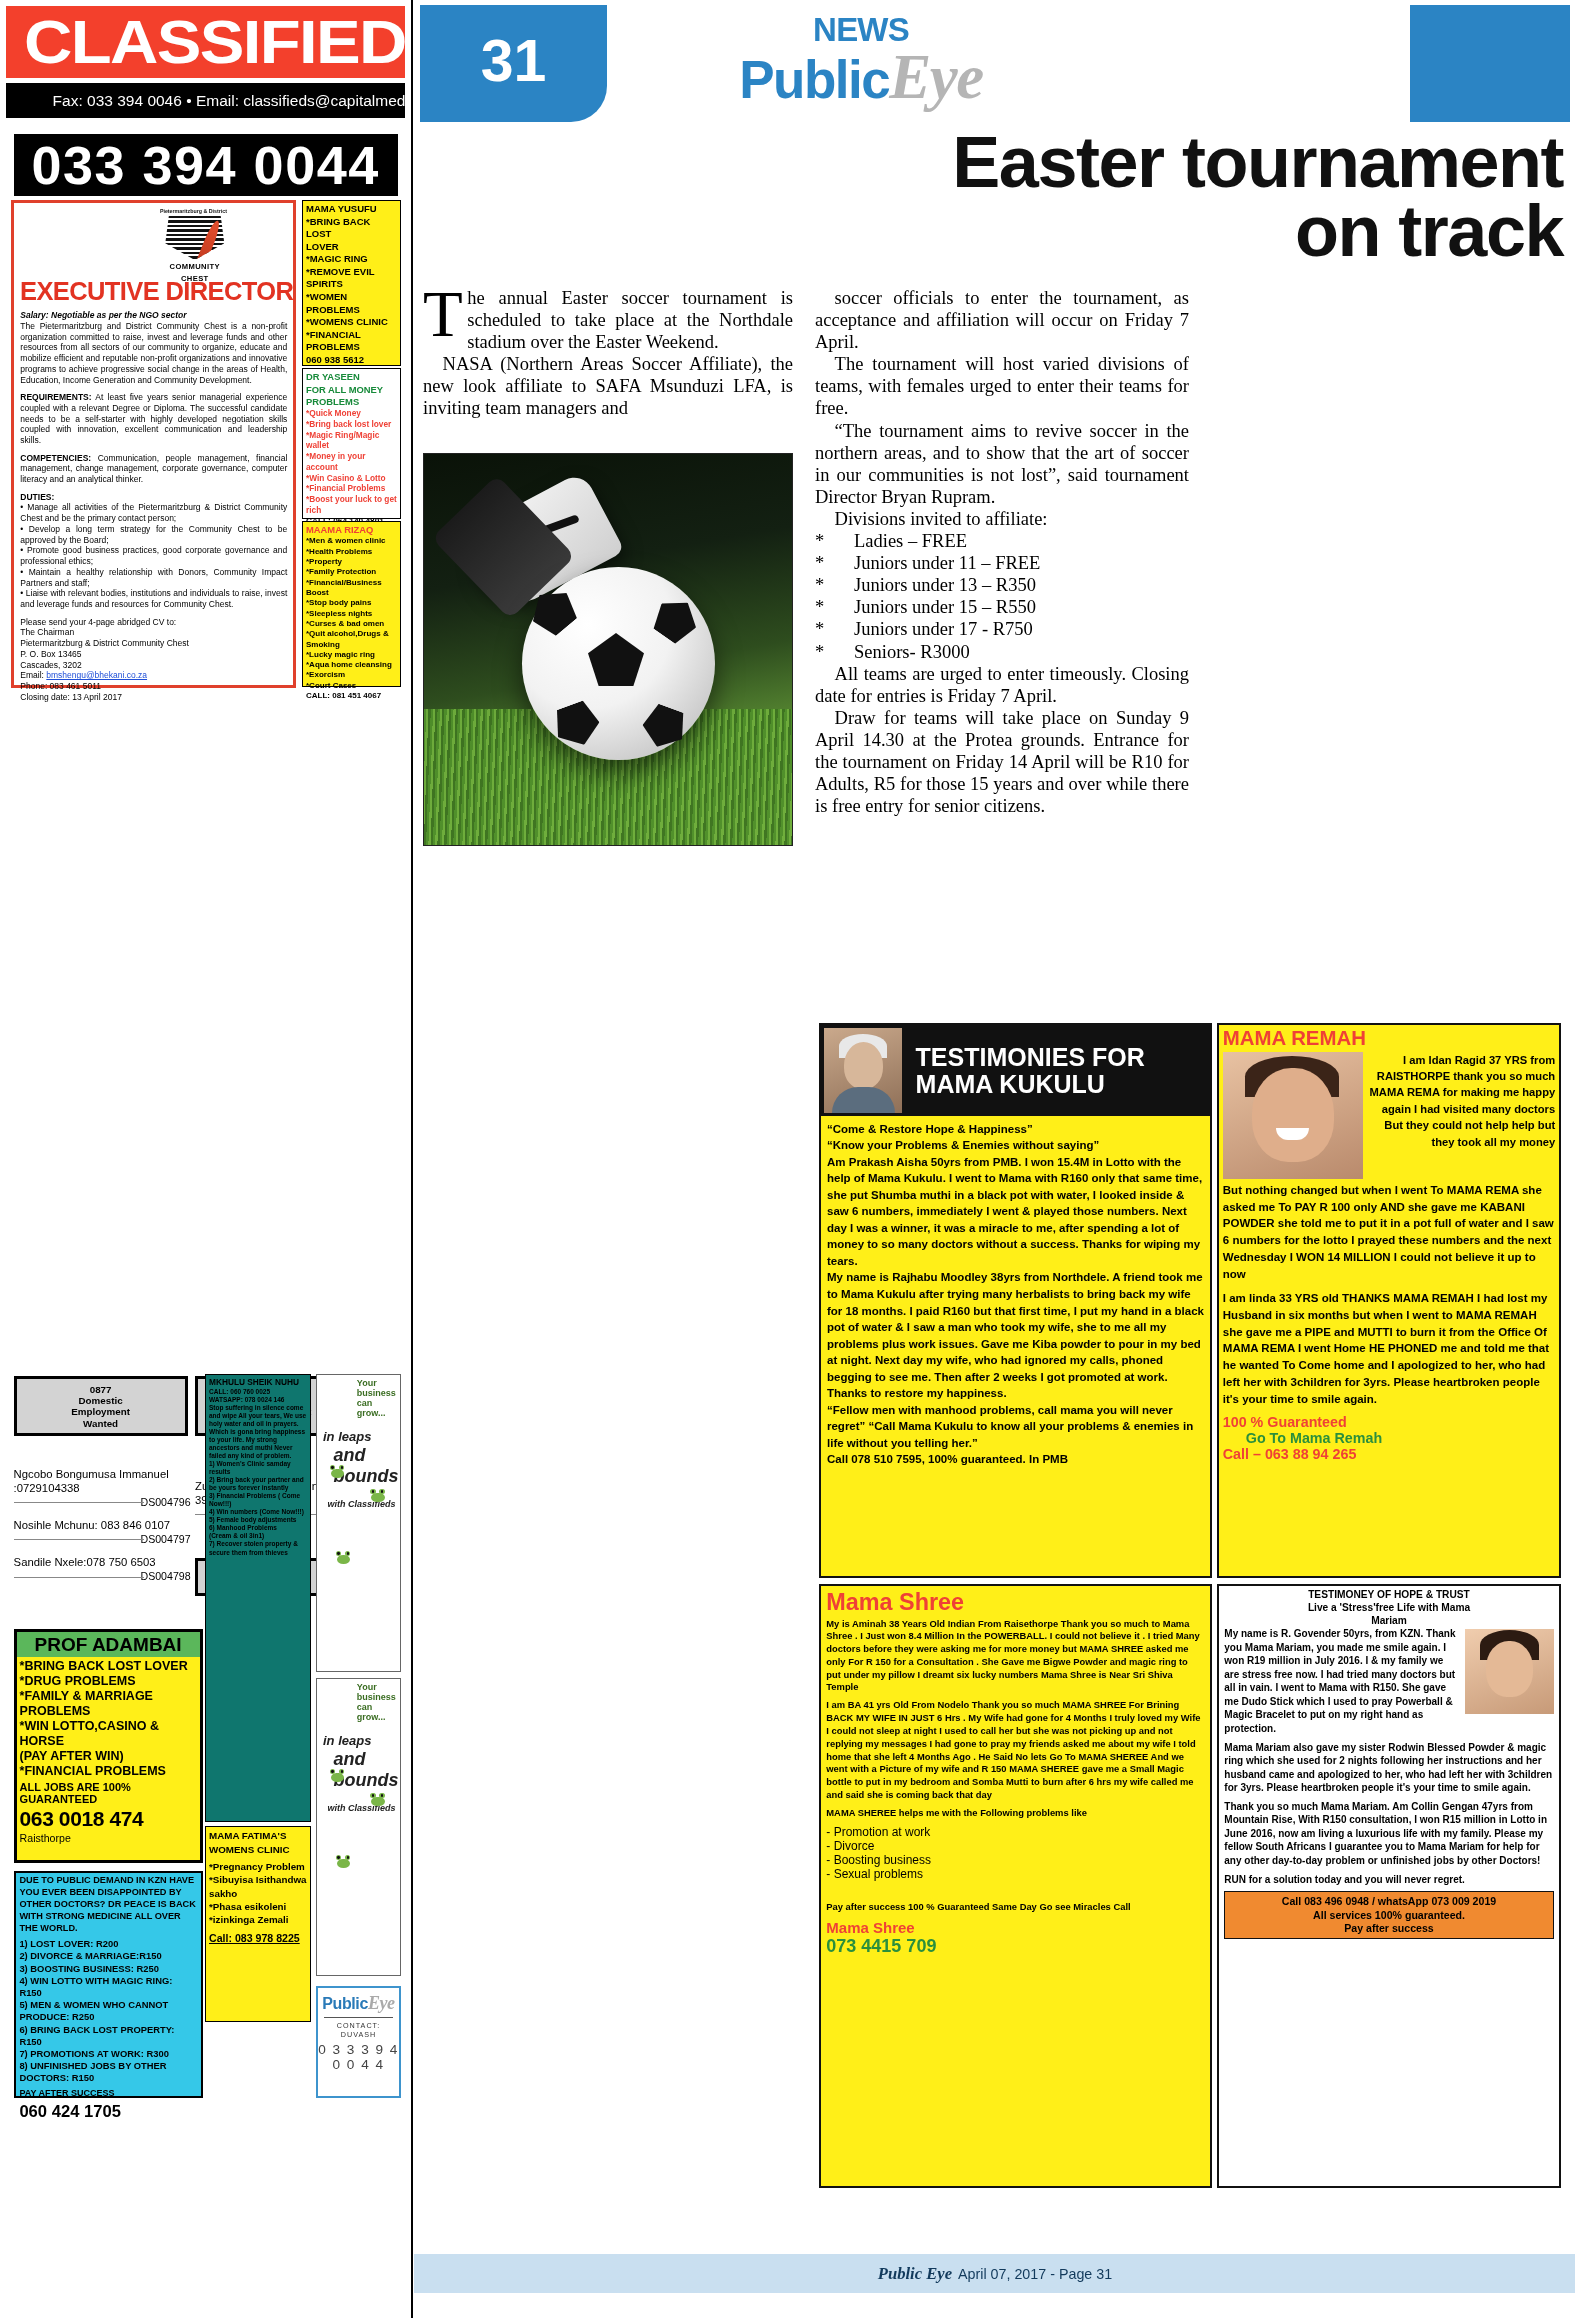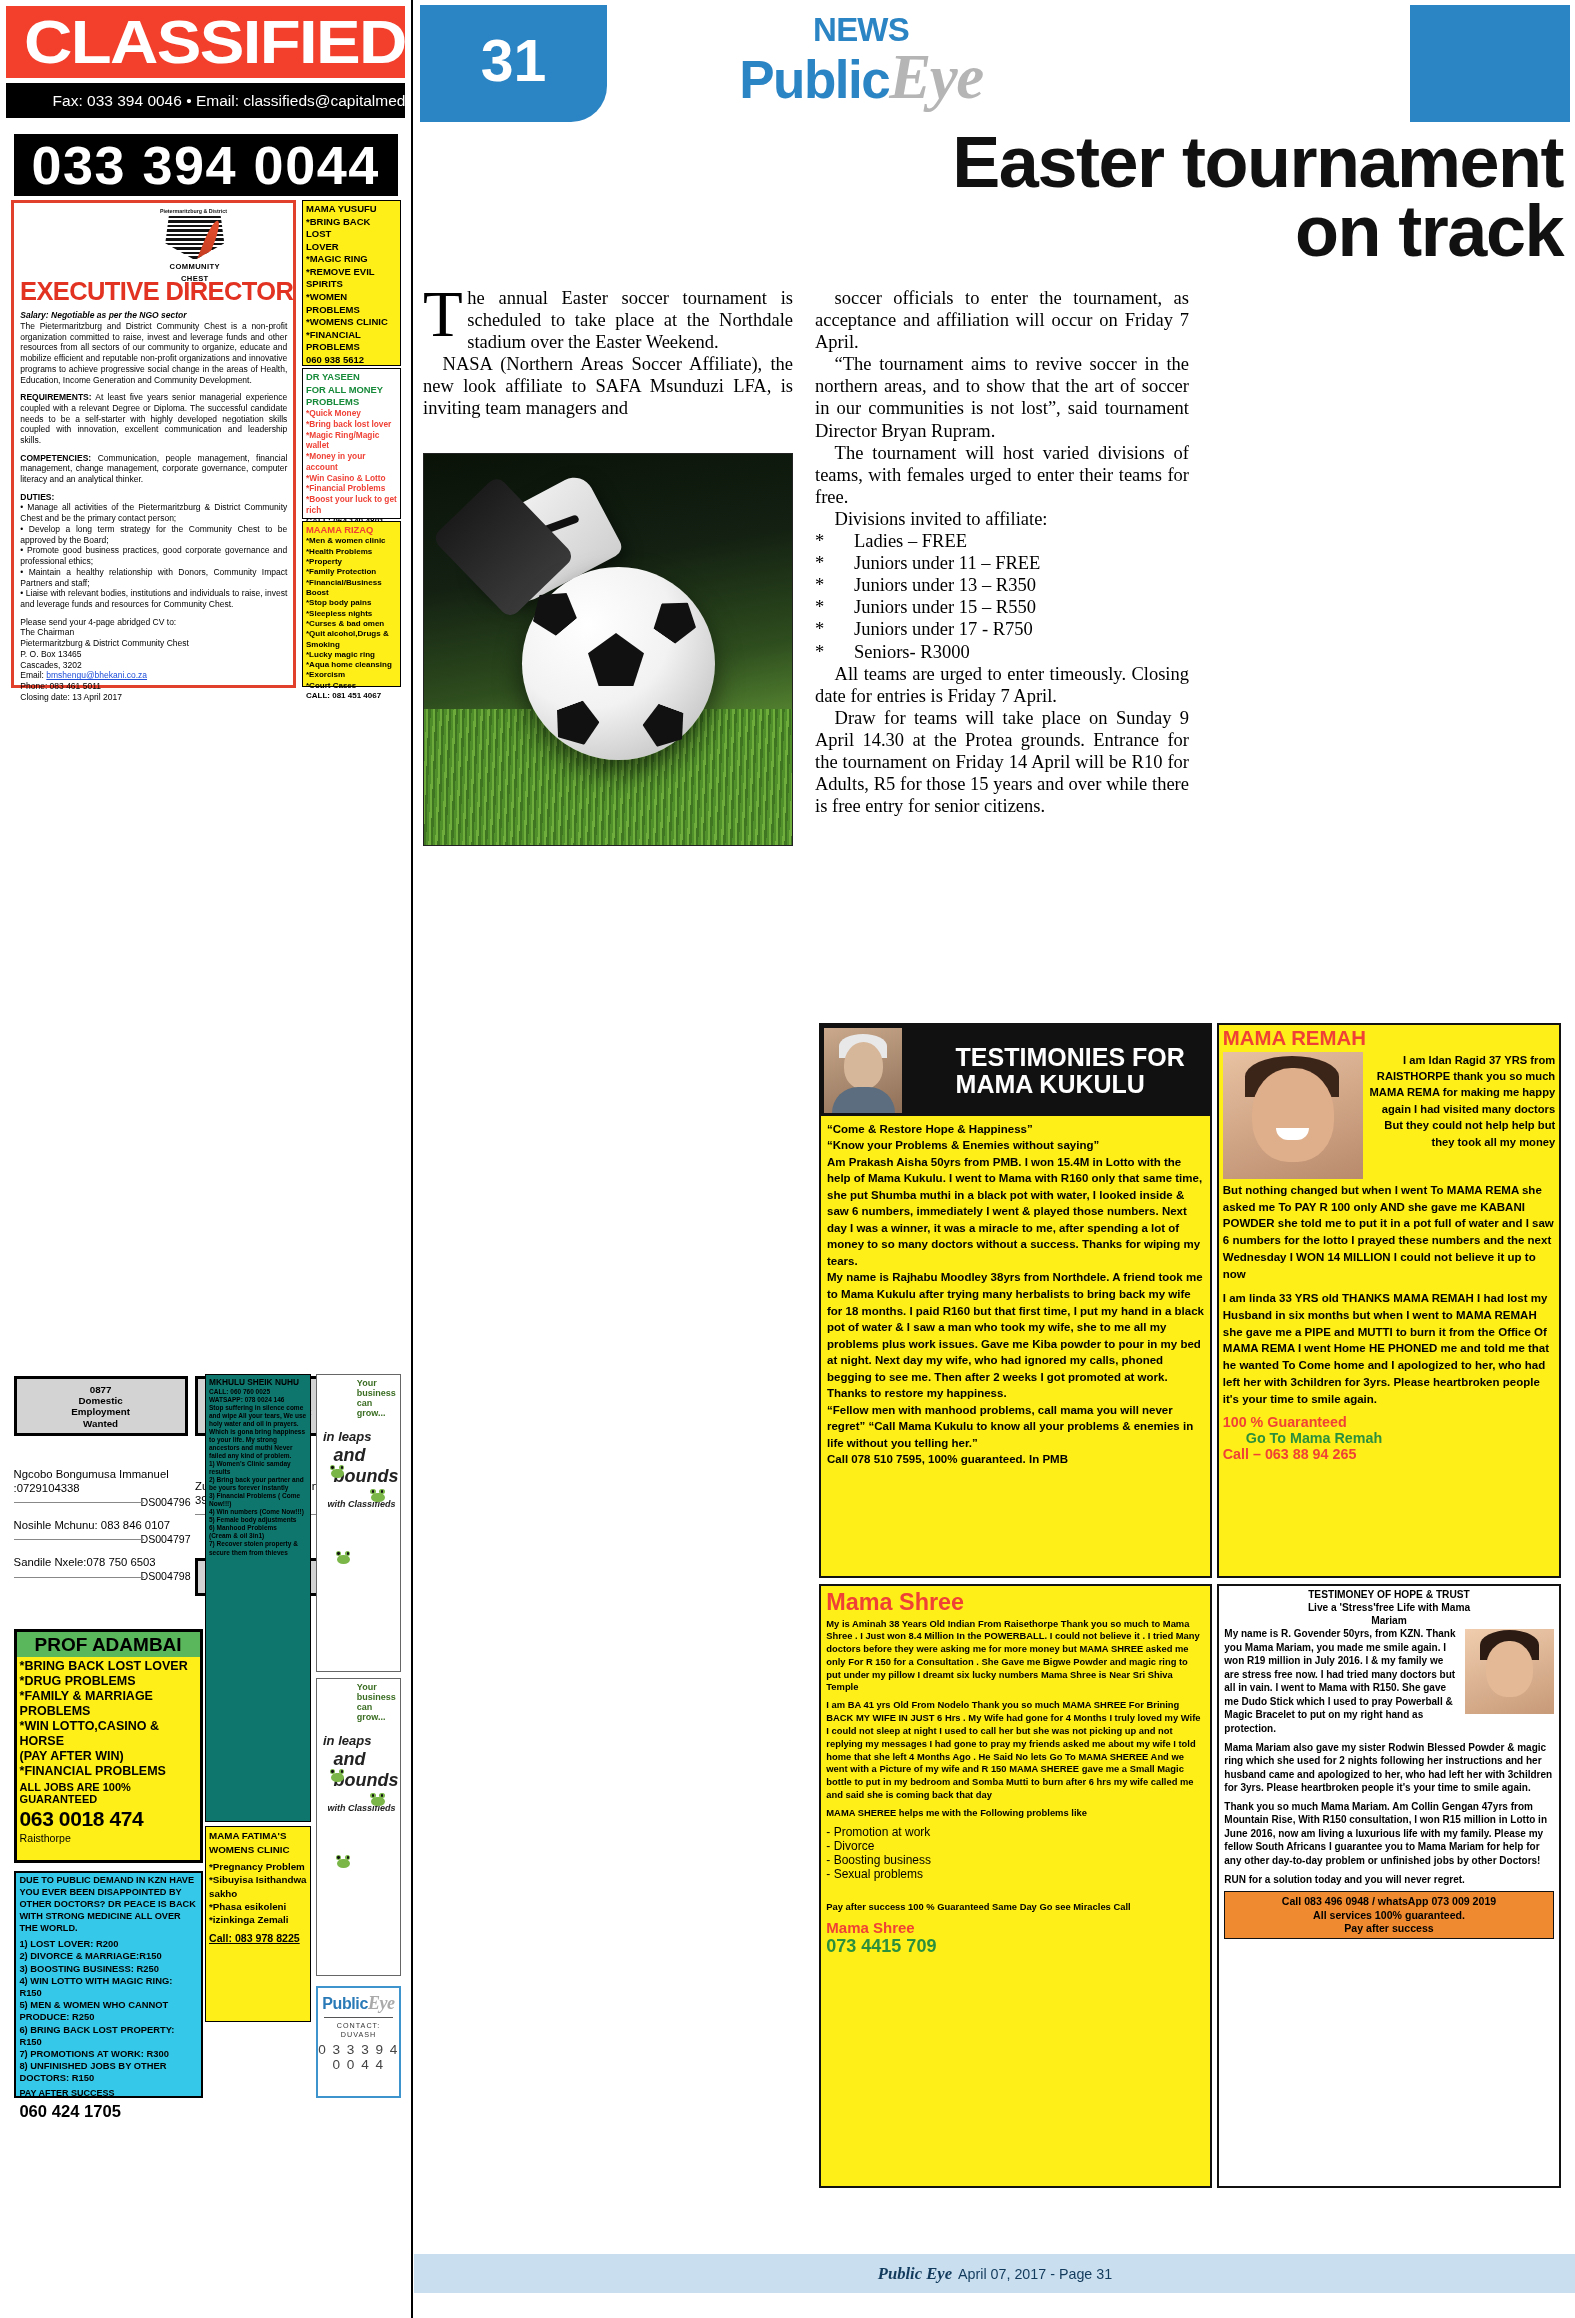--- a/index.html
+++ b/index.html
@@ -234,21 +234,21 @@
   .sock {
     position:absolute; left:-7.6px; top:-26.4px; width:91px; height:113px;
     background:linear-gradient(#1b1b1b,#3a3a3a); border-radius:10.6px; transform:rotate(-16deg);
   }
 
   
   .testi {
     position:absolute; left:819px; top:1023px; width:393px; height:555px;
     border:2.3px solid #111; background:#ffef18; overflow:hidden;
   }
-  .testi .hdr { background:#111; height:91px; display:flex; align-items:center;gap:40px; }
+  .testi .hdr { background:#111; height:91px; display:flex; align-items:center; }
   .testi .hdr .ph {
     width:78px; height:85px; margin:3px; flex:0 0 auto;
     background:linear-gradient(160deg,#caa98c,#8f7058);
     position:relative; overflow:hidden;
   }
   .testi .hdr .ph .face { position:absolute; left:19.6px; top:13.6px; width:39px; height:47px; background:#d7b79a; border-radius:50% 50% 45% 45%; }
   .testi .hdr .ph .hair { position:absolute; left:15px; top:6px; width:48px; height:24px; background:#e8e8e8; border-radius:50% 50% 0 0; }
   .testi .hdr .ph .body2 { position:absolute; left:7.6px; bottom:0; width:63px; height:26px; background:#5b6d7e; border-radius:30px 30px 0 0; }
   .testi .hdr h3 { color:#fff; font-weight:bold; font-size:25px; line-height:1.05; margin:0 0 0 10.6px; }
   .testi .body { padding:4.5px 6px; font-weight:bold; font-size:11.5px; line-height:1.44; }
@@ -597,22 +597,22 @@
       <div class="pent p1"></div>
         <div class="pent p2"></div>
         <div class="pent p3"></div>
       <div class="pent p4"></div>
         <div class="pent p5"></div>
     </div>
   </div>
 
   <div class="artcol col-b">
     <p>soccer officials to enter the tournament, as acceptance and affiliation will occur on Friday 7 April.</p>
+    <p>The tournament will host varied divisions of teams, with females urged to enter their teams for free.</p>
     <p>“The tournament aims to revive soccer in the northern areas, and to show that the art of soccer in our communities is not lost”, said tournament Director Bryan Rupram.</p>
-    <p>The tournament will host varied divisions of teams, with females urged to enter their teams for free.</p>
     <p>Divisions invited to affiliate:</p>
     <div class="divlist" id="divisions-list">
         <div class="row">
           <span class="st">*</span>
           <span>Ladies – FREE</span>
         </div>
         <div class="row">
           <span class="st">*</span>
           <span>Juniors under 11 – FREE</span>
         </div>

